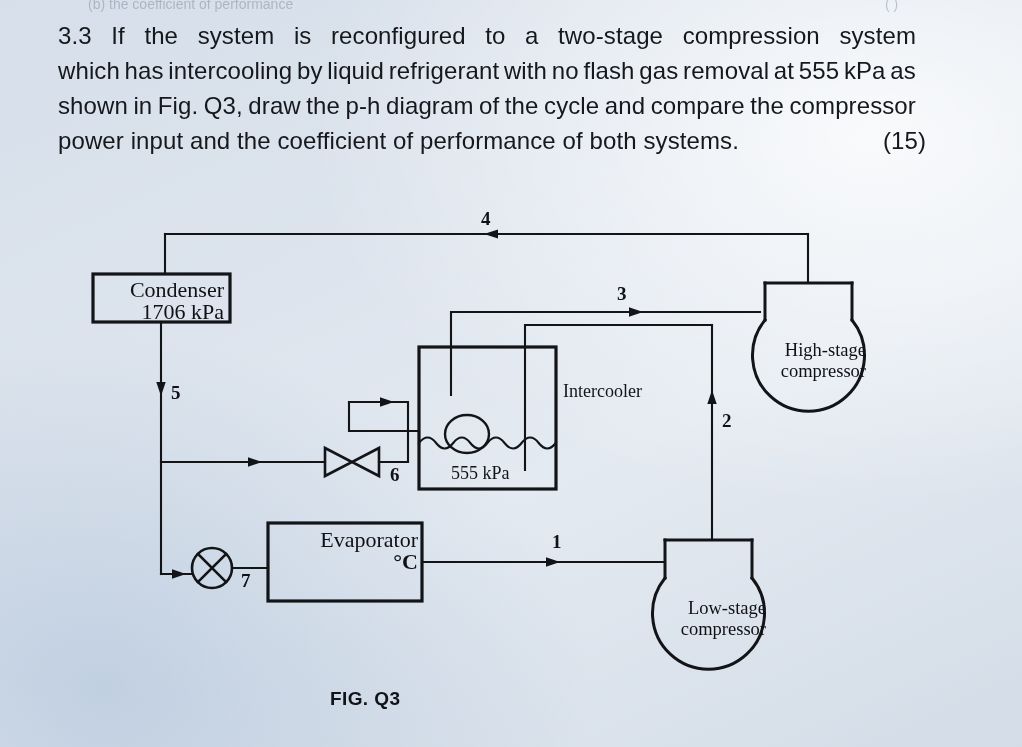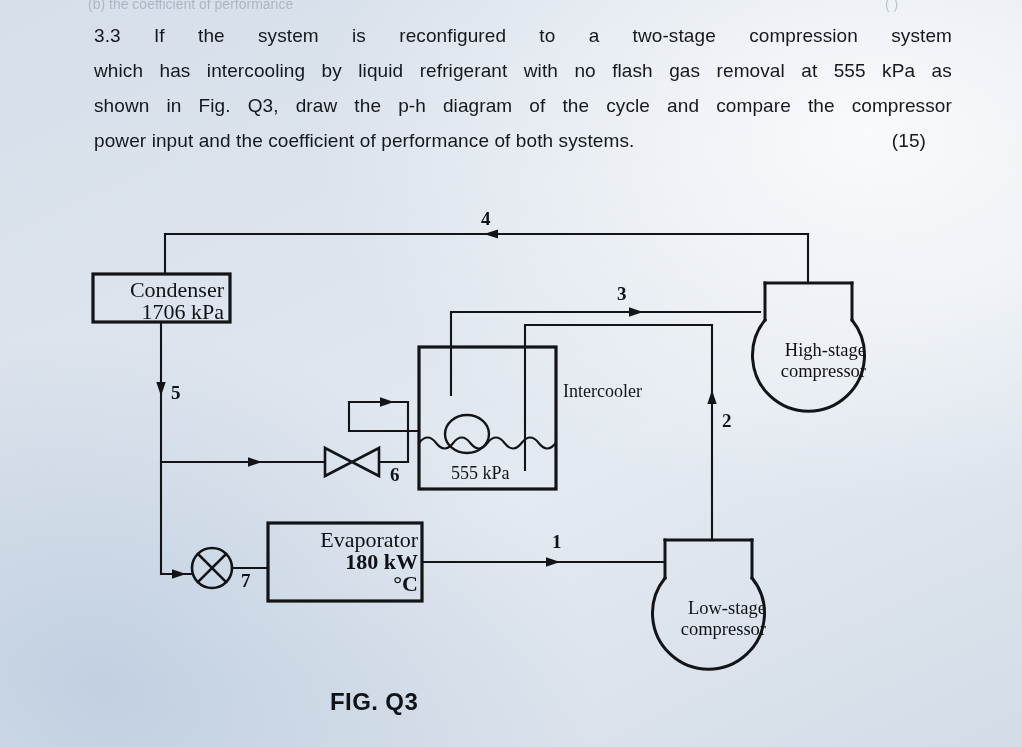--- a/index.html
+++ b/index.html
@@ -39,26 +39,25 @@
   
   .qblock {
     position: absolute;
     left: 58px;
     top: 18px;
     width: 860px;
   }
   .qline {
     position: relative;
     font-family: "Liberation Sans", sans-serif;
-    font-size: 19px;
+    font-size: 24px;
     line-height: 35px;
     color: #15181c;
     white-space: nowrap;
     letter-spacing: 0.1px;
-    margin-left: 36px;
   }
   .qline .marks {
     position: absolute;
     right: -8px;
     top: 0;
   }
   .just {
     display: flex;
     justify-content: space-between;
     width: 858px;
@@ -99,21 +98,21 @@
     font-family: "Liberation Serif", serif;
     font-size: 18.5px;
     line-height: 21px;
     text-align: right;
     color: #0f1115;
   }
   .figcap {
     position: absolute;
     font-family: "Liberation Sans", sans-serif;
     font-weight: 700;
-    font-size: 24px;
+    font-size: 19px;
     color: #101318;
     letter-spacing: 0.4px;
   }
 </style>
 </head>
 <body>
 
 <div id="page">
 
   <div class="ghost-top">
@@ -266,21 +265,20 @@
     <div>Condenser</div>
     <div>1706 kPa</div>
   </div>
 
   <div class="dlabel" style="left:563px; top:381px; font-size:18px;">Intercooler</div>
 
   <div class="dlabel" style="left:451px; top:463px; font-size:18px; font-weight:400;">555 kPa</div>
 
   <div class="dlabel box-label" style="left:272px; top:529px; width:146px;">
     <div>Evaporator</div>
-    <div style="font-weight:700;">180 kW</div>
     <div style="font-weight:700;">°C</div>
   </div>
 
   <div class="dlabel comp-label" style="left:752px; top:340px; width:114px;">
     <div>High-stage</div>
     <div>compressor</div>
   </div>
 
   <div class="dlabel comp-label" style="left:652px; top:598px; width:114px;">
     <div>Low-stage</div>

